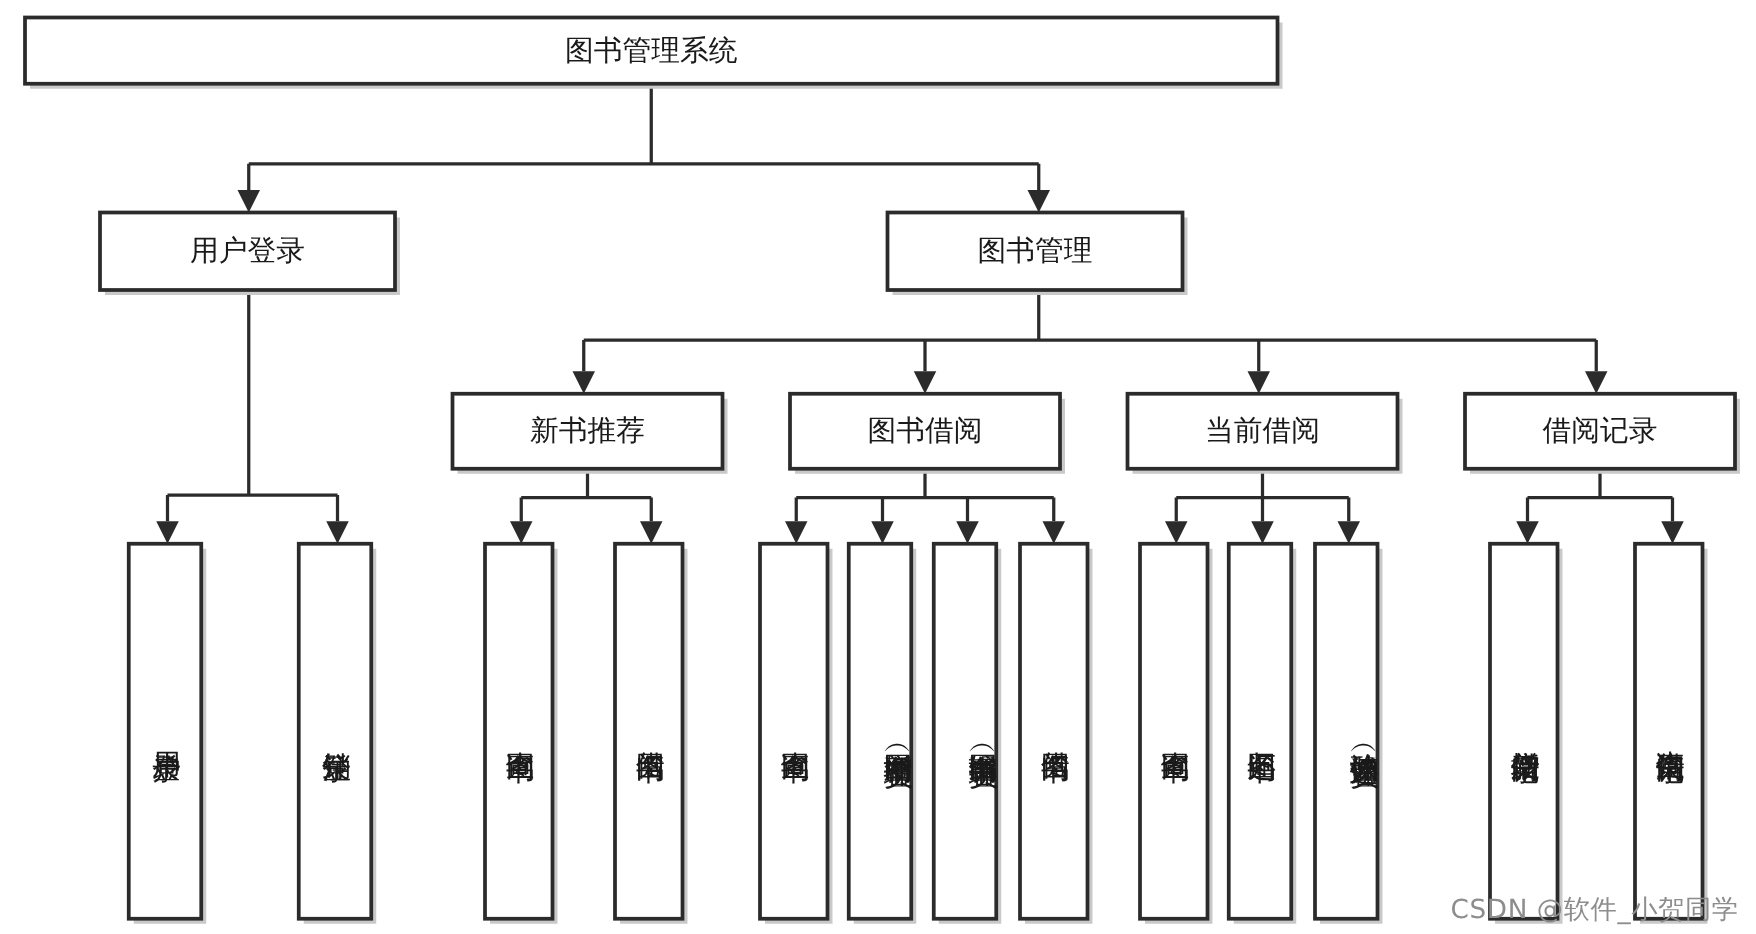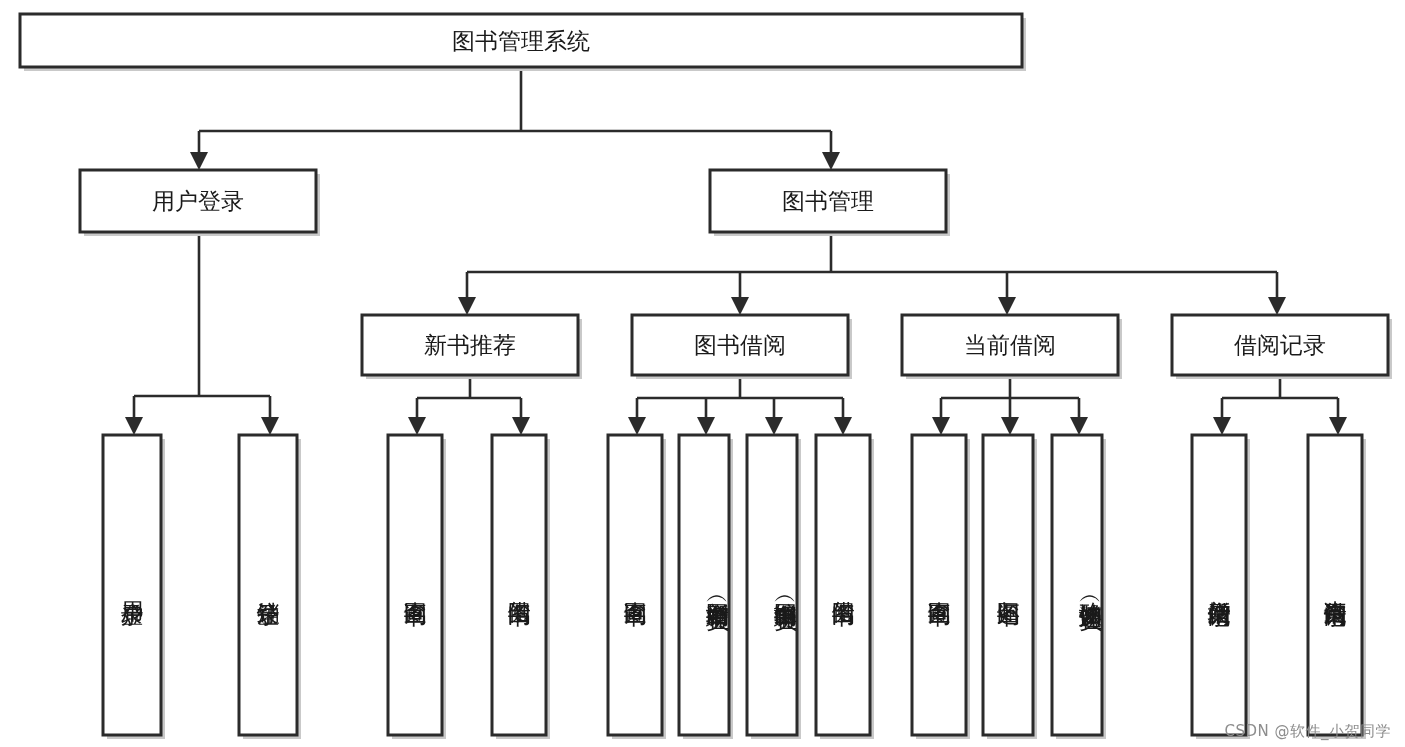--- a/index.html
+++ b/index.html
@@ -61,21 +61,21 @@
     letter-spacing: 1px;
     white-space: nowrap;
     pointer-events: none;
     text-align: center;
   }
   .watermark {
     position: absolute;
     right: 14px;
     bottom: 6px;
     font-family: "DejaVu Sans", sans-serif;
-    font-size: 15px;
+    font-size: 21px;
     color: #8d8d8d;
     letter-spacing: 0.5px;
     white-space: nowrap;
   }
 </style>
 </head>
 <body>
 
 <div id="diagram-root">
 

